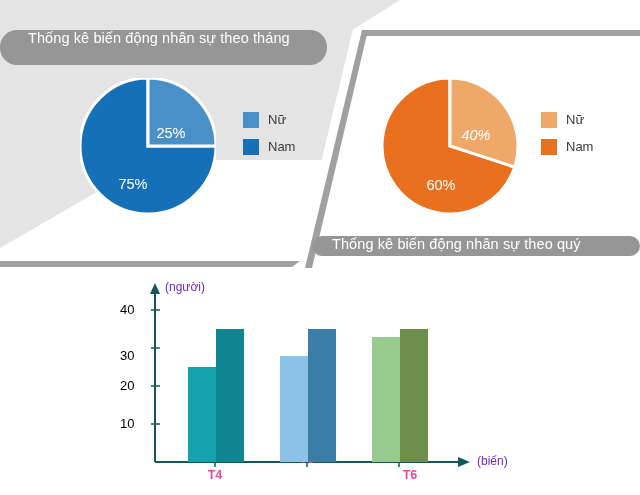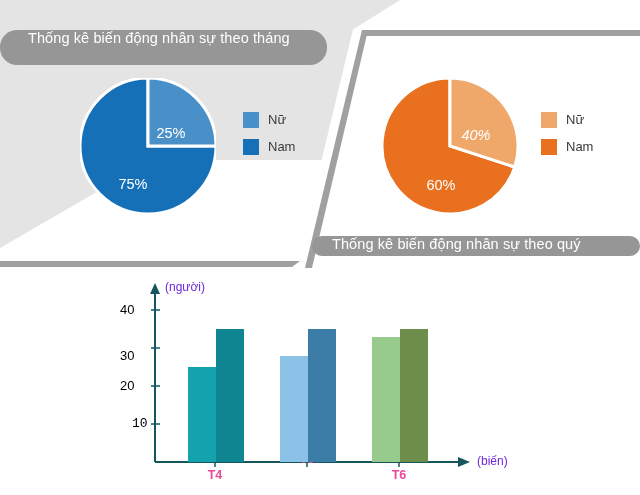--- a/index.html
+++ b/index.html
@@ -133,25 +133,25 @@
       <line x1="187" y1="190" x2="187" y2="195" stroke="#14565c" stroke-width="1.5"></line>
       <line x1="279" y1="190" x2="279" y2="195" stroke="#14565c" stroke-width="1.5"></line>
     </svg>
 
     <span class="axis-caption" style="left:45px;top:8px;">(người)</span>
     <span class="axis-caption" style="left:357px;top:182px;">(biến)</span>
 
     <span class="ytick" style="left:0px;top:30px;">40</span>
     <span class="ytick" style="left:0px;top:68px;margin-top:8px;">30</span>
     <span class="ytick" style="left:0px;top:106px;">20</span>
-    <span class="ytick" style="left:12px;top:144px;font-family:Liberation Mono, monospace;">10</span>
+    <span class="ytick" style="left:0px;top:144px;">10</span>
 
     <span class="xtick" style="left:95px;top:196px;">T4</span>
     <span class="xtick" style="left:187px;top:180px;">T5</span>
-    <span class="xtick" style="left:279px;top:196px;">T6</span>
+    <span class="xtick" style="left:290px;top:196px;">T6</span>
 
     <div class="bar" style="left:68px;width:28px;height:95px;bottom:33px;background:#14A3AE;"></div>
     <div class="bar" style="left:96px;width:28px;height:133px;bottom:33px;background:#0E8591;"></div>
 
     <div class="bar" style="left:160px;width:28px;height:106.4px;bottom:33px;background:#8CC2E8;"></div>
     <div class="bar" style="left:188px;width:28px;height:133px;bottom:33px;background:#3C7DA8;"></div>
 
     <div class="bar" style="left:252px;width:28px;height:125.4px;bottom:33px;background:#97CB8E;"></div>
     <div class="bar" style="left:280px;width:28px;height:133px;bottom:33px;background:#6D8D4A;"></div>
   </div>

